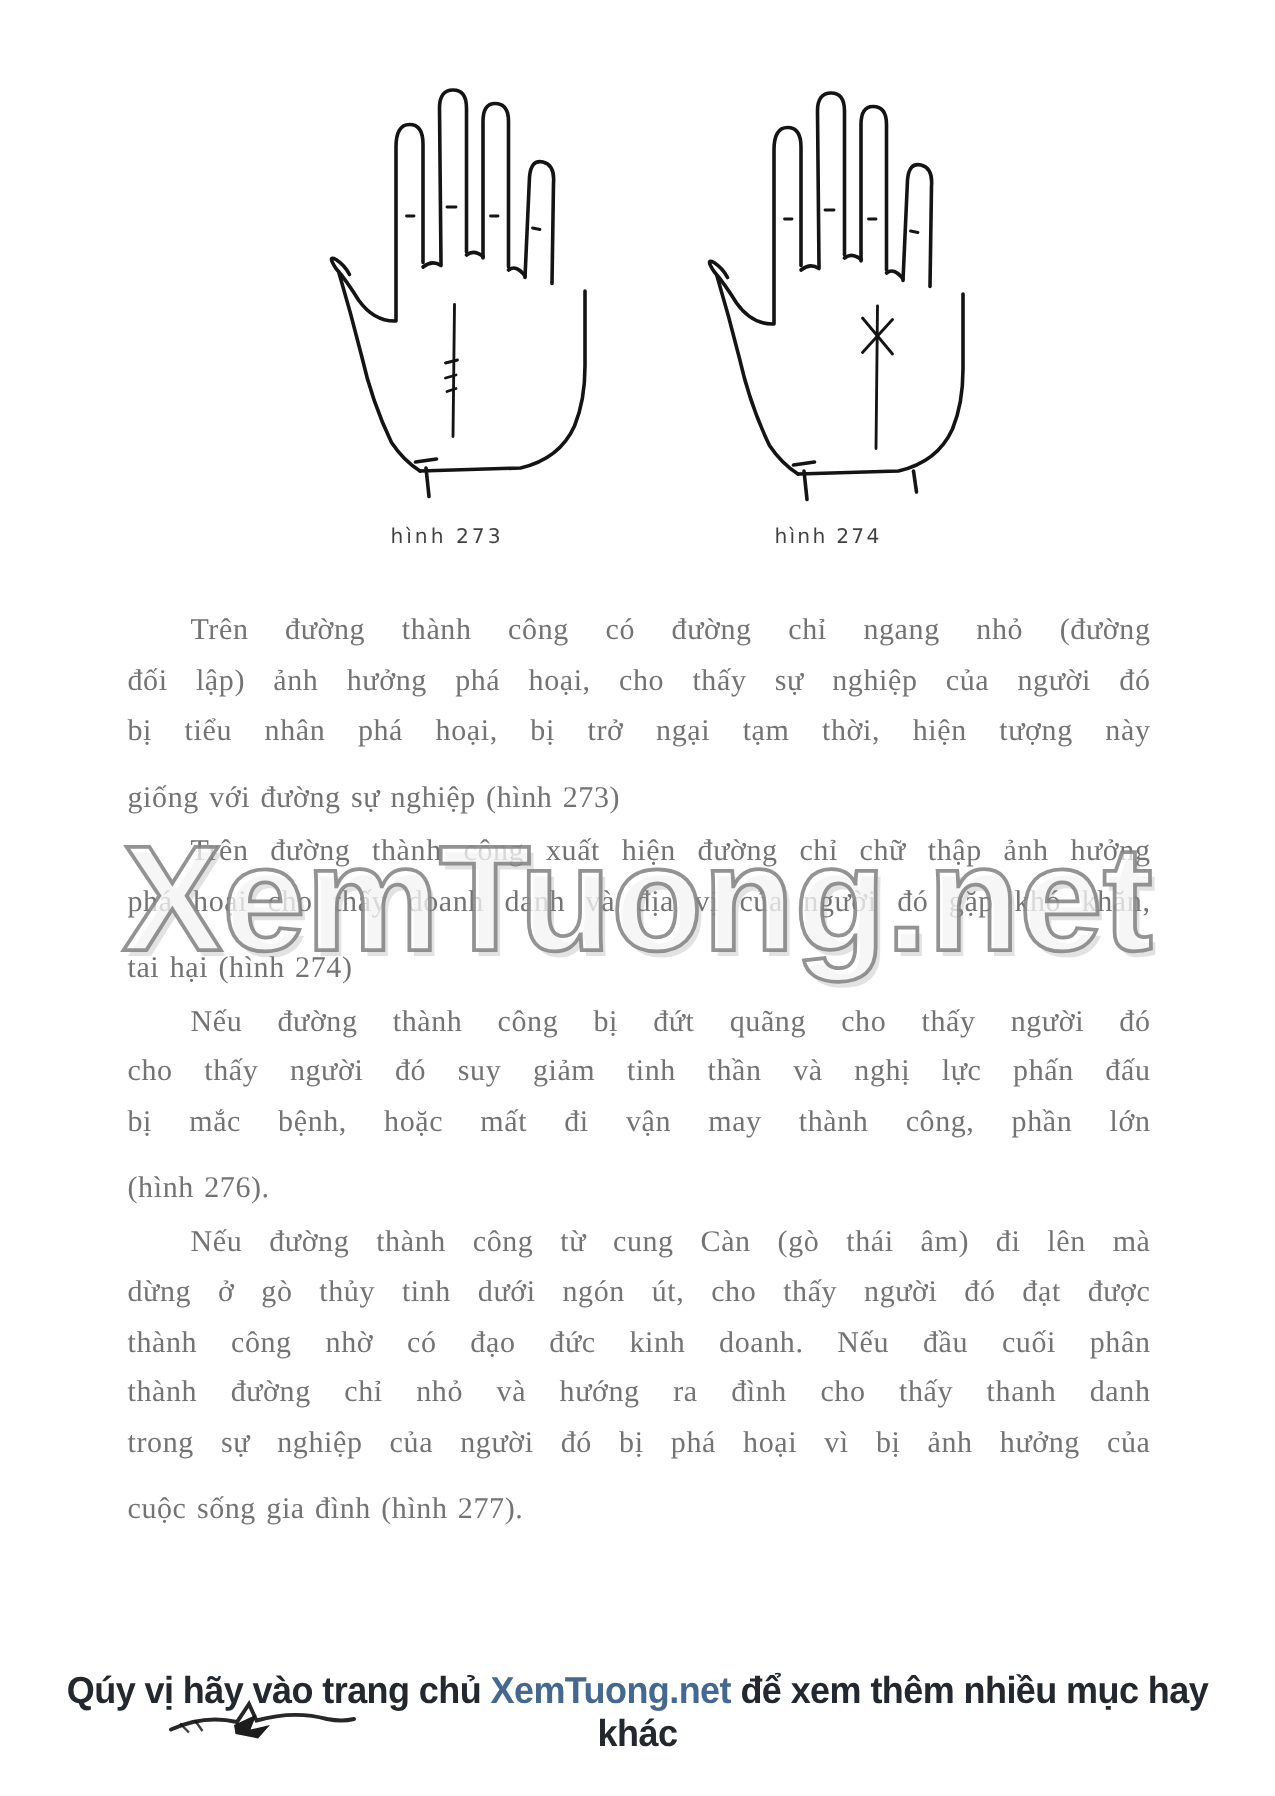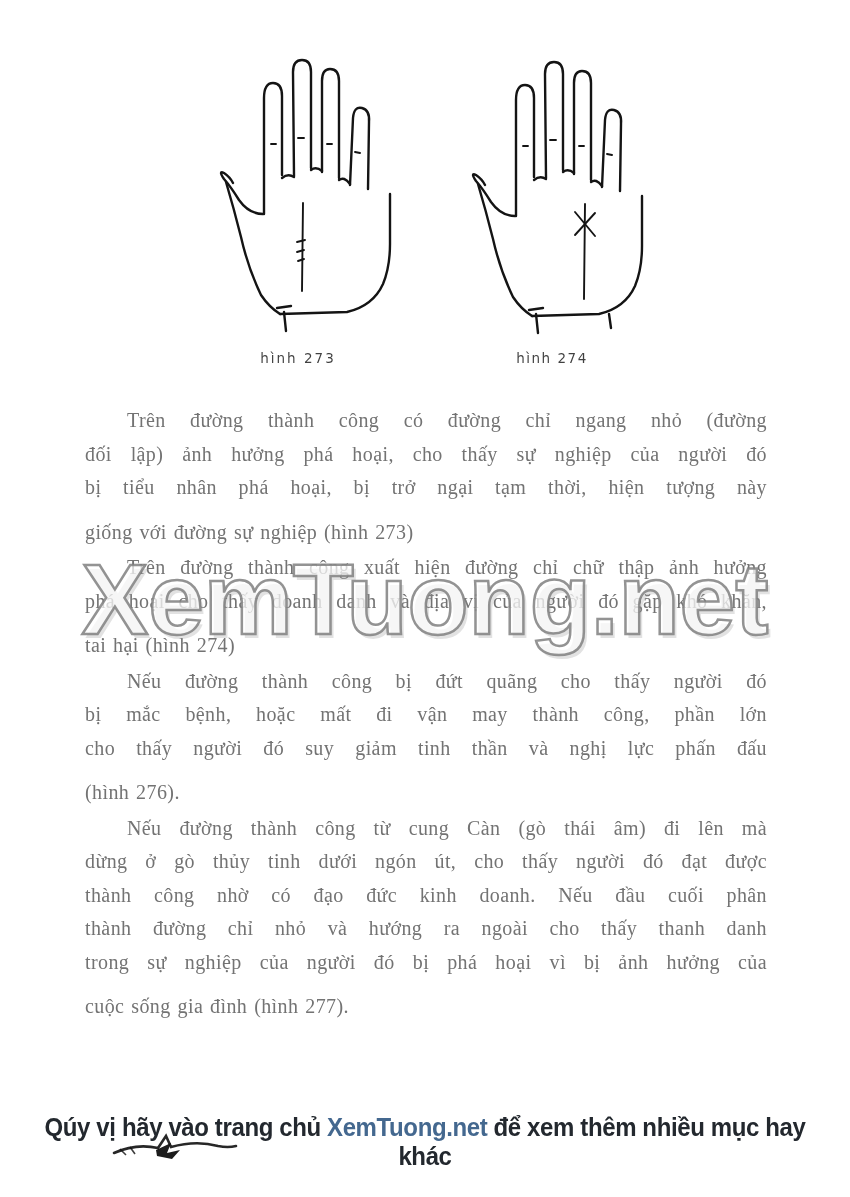--- a/index.html
+++ b/index.html
@@ -143,29 +143,29 @@
       <div class="line">bị tiểu nhân phá hoại, bị trở ngại tạm thời, hiện tượng này</div>
       <div class="line last">giống với đường sự nghiệp (hình 273)</div>
     </div>
     <div class="para">
       <div class="line first">Trên đường thành công xuất hiện đường chỉ chữ thập ảnh hưởng</div>
       <div class="line">phá hoại cho thấy doanh danh và địa vị của người đó gặp khó khăn,</div>
       <div class="line last">tai hại (hình 274)</div>
     </div>
     <div class="para">
       <div class="line first">Nếu đường thành công bị đứt quãng cho thấy người đó</div>
+      <div class="line">cho thấy người đó suy giảm tinh thần và nghị lực phấn đấu</div>
       <div class="line">bị mắc bệnh, hoặc mất đi vận may thành công, phần lớn</div>
-      <div class="line">cho thấy người đó suy giảm tinh thần và nghị lực phấn đấu</div>
       <div class="line last">(hình 276).</div>
     </div>
     <div class="para">
       <div class="line first">Nếu đường thành công từ cung Càn (gò thái âm) đi lên mà</div>
       <div class="line">dừng ở gò thủy tinh dưới ngón út, cho thấy người đó đạt được</div>
       <div class="line">thành công nhờ có đạo đức kinh doanh. Nếu đầu cuối phân</div>
-      <div class="line">thành đường chỉ nhỏ và hướng ra ngoài cho thấy thanh danh</div>
+      <div class="line">thành đường chỉ nhỏ và hướng ra đình cho thấy thanh danh</div>
       <div class="line">trong sự nghiệp của người đó bị phá hoại vì bị ảnh hưởng của</div>
       <div class="line last">cuộc sống gia đình (hình 277).</div>
     </div>
   </div>
 
   <div class="watermark">XemTuong.net</div>
 
   <div class="footer"><span>Qúy vị hãy vào trang chủ </span><span class="footer-link">XemTuong.net</span><span> để xem thêm nhiều mục hay khác</span></div>
 
   <svg class="inkblot" width="140" height="32" viewBox="0 0 140 32">

